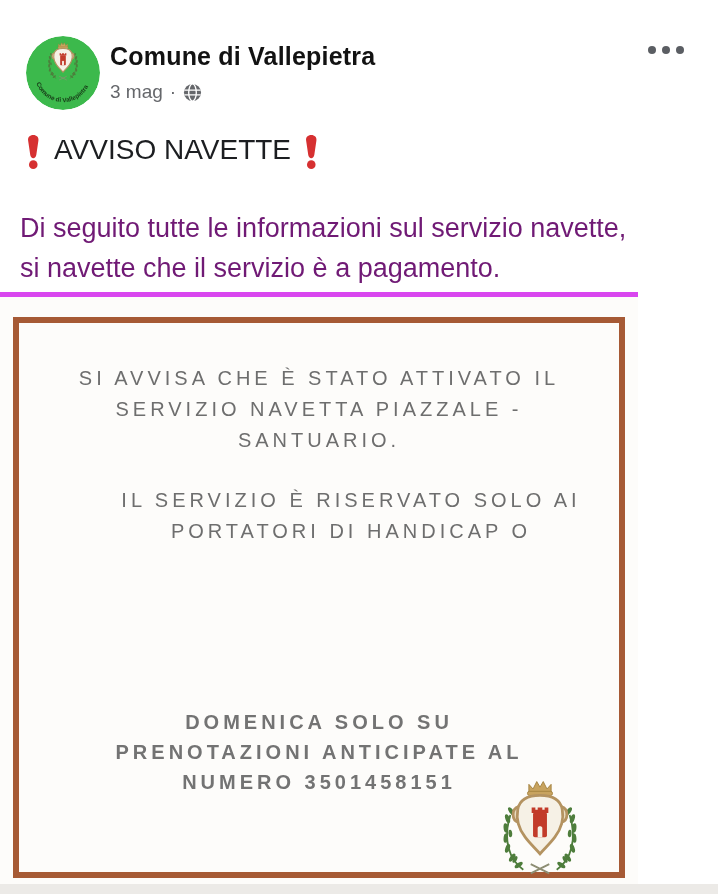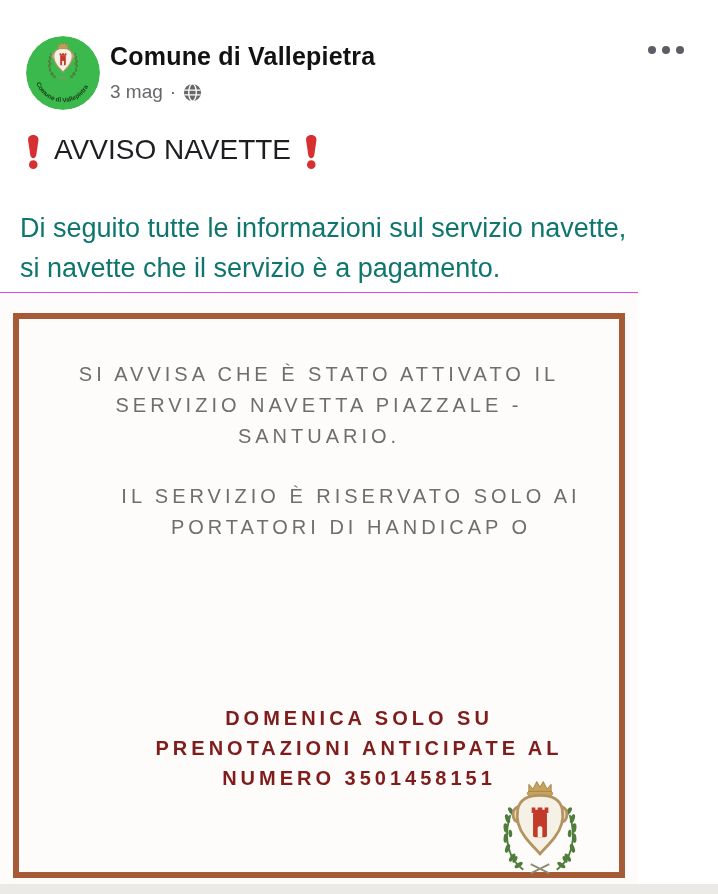--- a/index.html
+++ b/index.html
@@ -27,38 +27,38 @@
     align-items:center;justify-content:center;gap:6px;cursor:pointer;
   }
   .more-button i{width:8px;height:8px;border-radius:50%;background:#5b5e63;display:block;}
   
   .headline{
     position:absolute;left:25px;top:134px;display:flex;align-items:flex-start;gap:12px;
     font-size:28px;color:#1c1e21;
   }
   .excl{display:inline-flex;width:17px;height:36px;}
   .post-body{
-    position:absolute;left:20px;top:208px;font-size:27px;line-height:40px;color:#0f766e;
+    position:absolute;left:20px;top:208px;font-size:27px;line-height:40px;color:#701a75;
   }
   
   .flyer{
     position:absolute;left:0;top:292px;width:638px;height:592px;background:#fdfcfa;
-    border-top:1px solid #d946ef;box-sizing:border-box;cursor:pointer;
+    border-top:5px solid #d946ef;box-sizing:border-box;cursor:pointer;
   }
   .flyer-border{
     position:absolute;left:13px;right:13px;top:20px;bottom:6px;
     border:6px solid #a65a35;box-sizing:border-box;
   }
   .fl-par{
     position:absolute;left:0;width:100%;text-align:center;
     color:#6e6e6e;font-size:20px;font-weight:300;letter-spacing:4px;line-height:31px;
     white-space:nowrap;
   }
   .fl-par.bold{
-    color:#7f1d1d;font-weight:700;line-height:30px;letter-spacing:4px;padding-left:40px;
+    color:#737373;font-weight:700;line-height:30px;letter-spacing:4px;
   }
   .fl-p1{top:66px;}
   .fl-p2{top:188px;margin-left:32px;}
   .fl-p3{top:318px;}
   .fl-p4{top:410px;}
   .coa-flyer{position:absolute;right:50px;bottom:6px;width:96px;height:102px;}
   .bottom-strip{
     position:absolute;left:0;top:884px;width:718px;height:10px;background:#eceae7;
   }
   .hidden-defs{position:absolute;width:0;height:0;overflow:hidden;}

